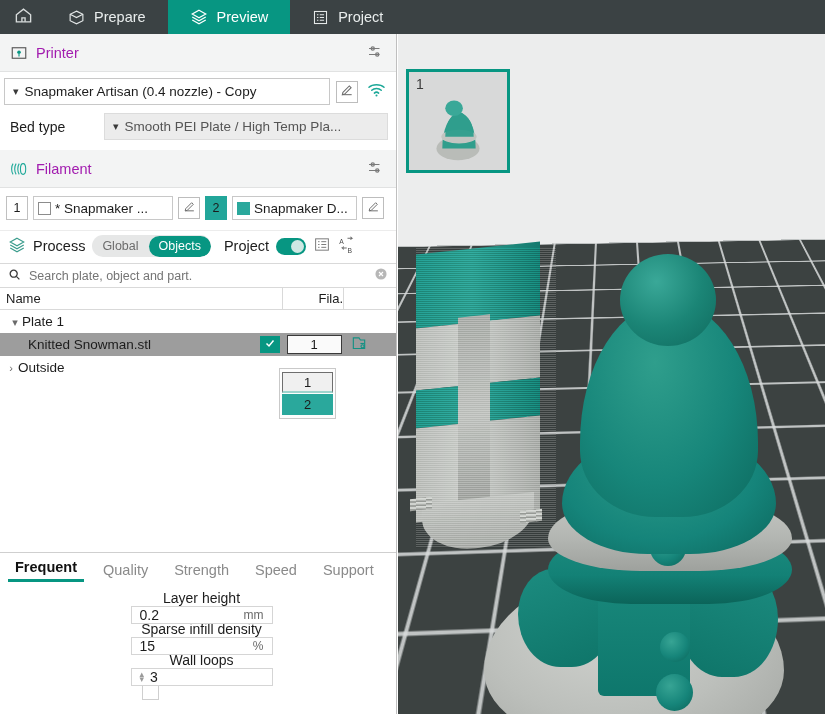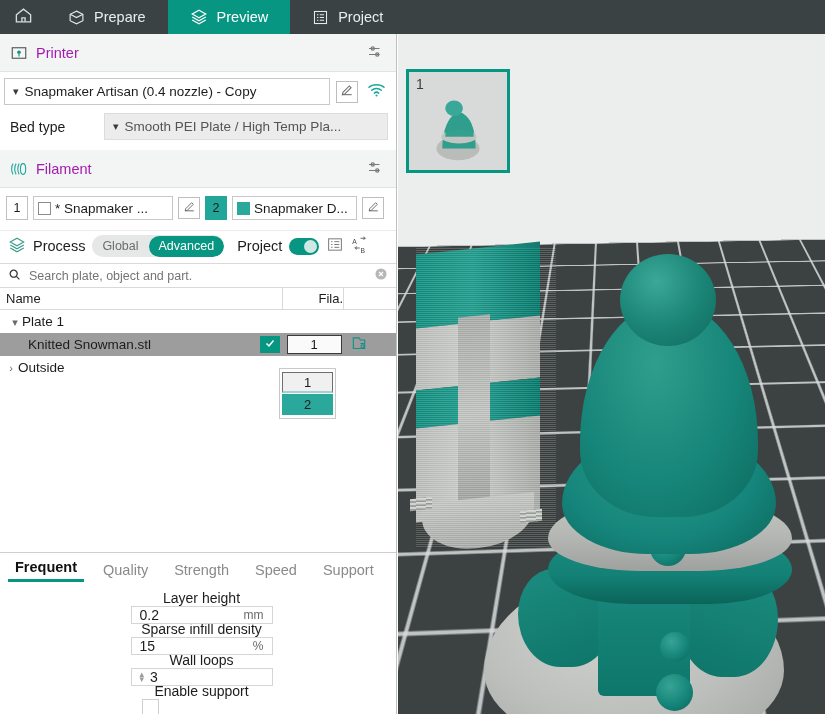--- a/index.html
+++ b/index.html
@@ -462,21 +462,21 @@
       <span>
         <svg width="18" height="18" viewBox="0 0 24 24" fill="none" stroke="#3a9c8c" stroke-width="1.5">
           <path d="M12 3 L21 8 L12 13 L3 8 Z"></path>
             <path d="M3 12 L12 17 L21 12"></path>
             <path d="M3 16 L12 21 L21 16"></path>
         </svg>
       </span>
       <span class="proc-title">Process</span>
       <div class="segmented">
         <span>Global</span>
-        <span class="on">Advanced</span>
+        <span class="on">Objects</span>
       </div>
       <span class="adv-label">Project</span>
       <div class="toggle">
           <i></i>
         </div>
       <span>
         <svg width="18" height="17" viewBox="0 0 24 24" fill="none" stroke="#7a7a7a" stroke-width="1.4">
           <rect x="3" y="4" width="18" height="16"></rect>
           <path d="M6.5 8h2M11 8h7M6.5 12h2M11 12h7M6.5 16h2M11 16h7"></path>
         </svg>
@@ -594,21 +594,20 @@
         <div class="param-field">
           <span class="spin">
             <span>▴</span>
               <span>▾</span>
           </span>
           <span>3</span>
         </div>
       </div>
 
       <div class="param-row">
-        <span class="param-label">Enable support</span>
         <div style="width:142px;display:flex">
             <span class="param-check"></span>
           </div>
       </div>
     </div>
   </div>
 
   <div class="viewport">
 
     <div class="bed-far-fade"></div>

